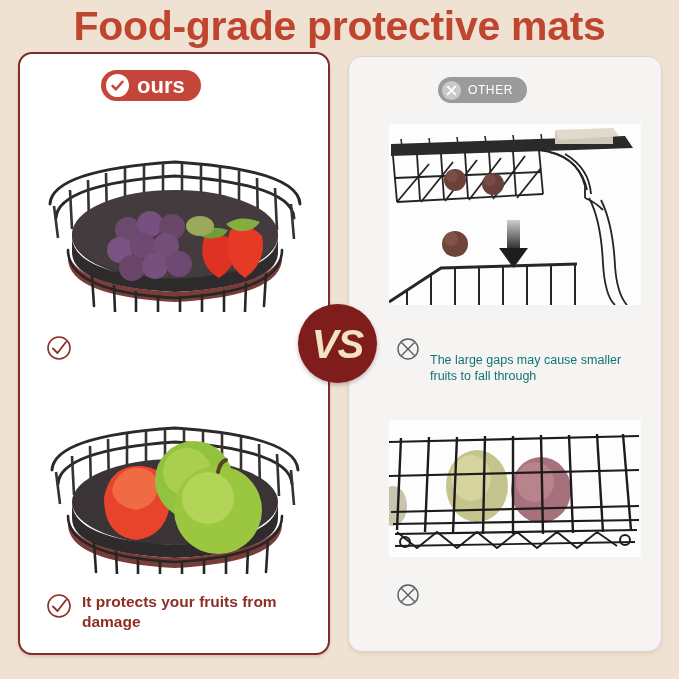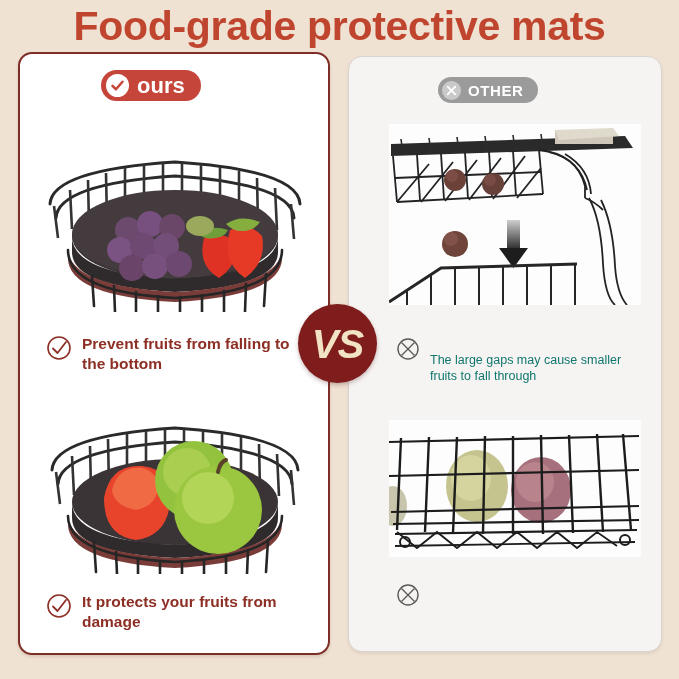--- a/index.html
+++ b/index.html
@@ -93,22 +93,22 @@
     background: #c9c9c9;
     margin-right: 7px;
   }
   .badge-label {
     color: #ffffff;
     font-weight: bold;
     font-size: 22px;
     line-height: 1;
   }
   #other-badge .badge-label {
-    font-size: 15px;
-    font-weight: bold;
+    font-size: 12px;
+    font-weight: normal;
     letter-spacing: 0.6px;
   }
 
   
   .photo {
     position: absolute;
     overflow: hidden;
     background: #ffffff;
   }
   #photo-ours-top    { left: 32px;  top: 126px; width: 286px; height: 186px; }
@@ -249,21 +249,20 @@
   </svg>
 </div>
 
 <div class="caption" id="caption-ours-1">
   <span class="cap-icon">
     <svg width="26" height="26" viewBox="0 0 26 26" aria-hidden="true">
       <circle cx="13" cy="13" r="11" fill="none" stroke="#8d2f25" stroke-width="1.6"></circle>
       <path d="M7 13.5 L11.5 18 L20 7" fill="none" stroke="#8d2f25" stroke-width="1.8" stroke-linecap="round" stroke-linejoin="round"></path>
     </svg>
   </span>
-  <span class="cap-text">Prevent fruits from falling to the bottom</span>
 </div>
 
 <div class="photo" id="photo-ours-bottom">
   <svg width="286" height="176" viewBox="0 0 286 176" aria-hidden="true">
     <rect width="286" height="176" fill="#ffffff"></rect>
     <g stroke="#2a2a2a" stroke-width="3" fill="none" stroke-linecap="round">
       <path d="M20 72 Q22 38 143 30 Q264 38 266 72"></path>
       <path d="M26 86 Q28 52 143 44 Q258 52 260 86"></path>
     </g>
     <g stroke="#333" stroke-width="2.6">

